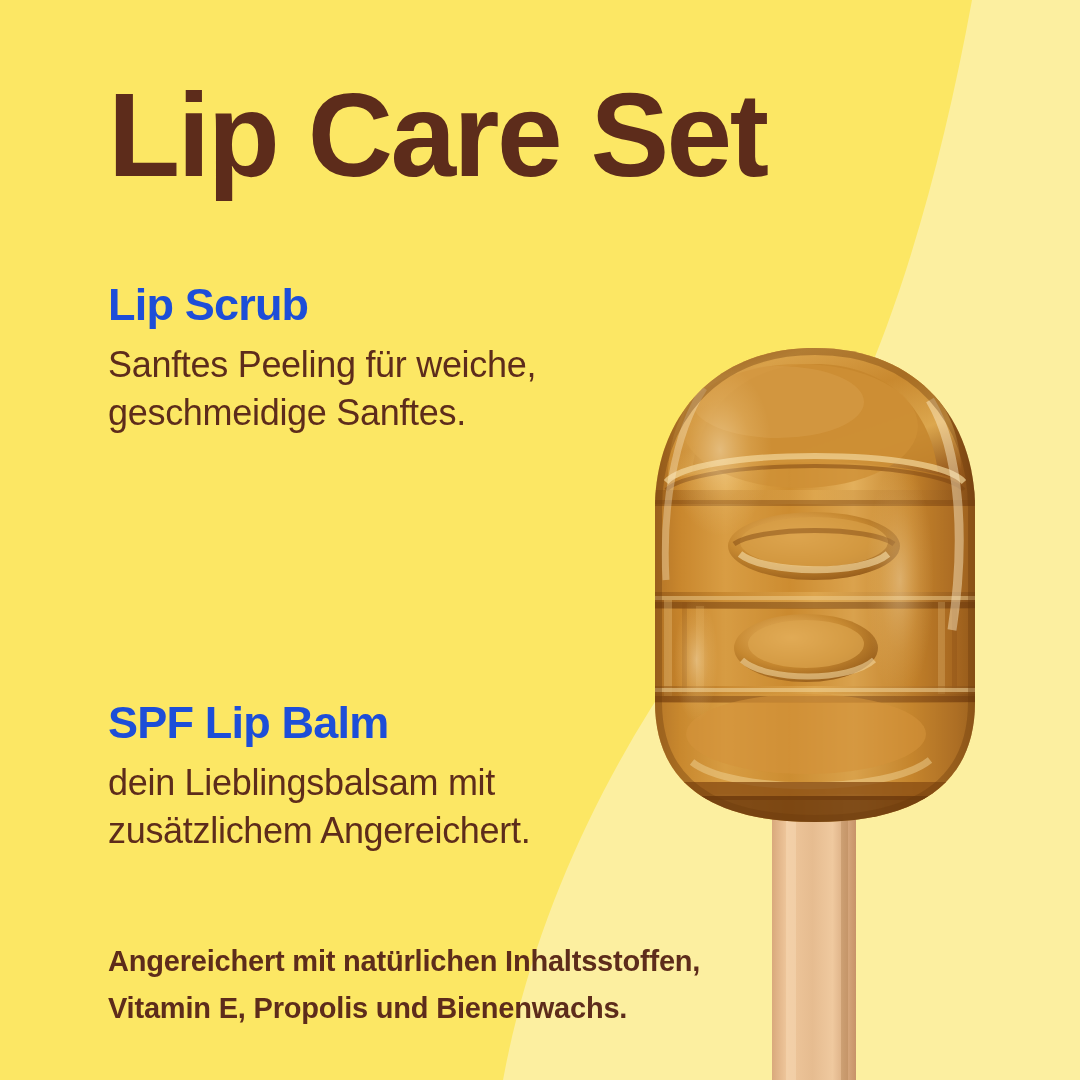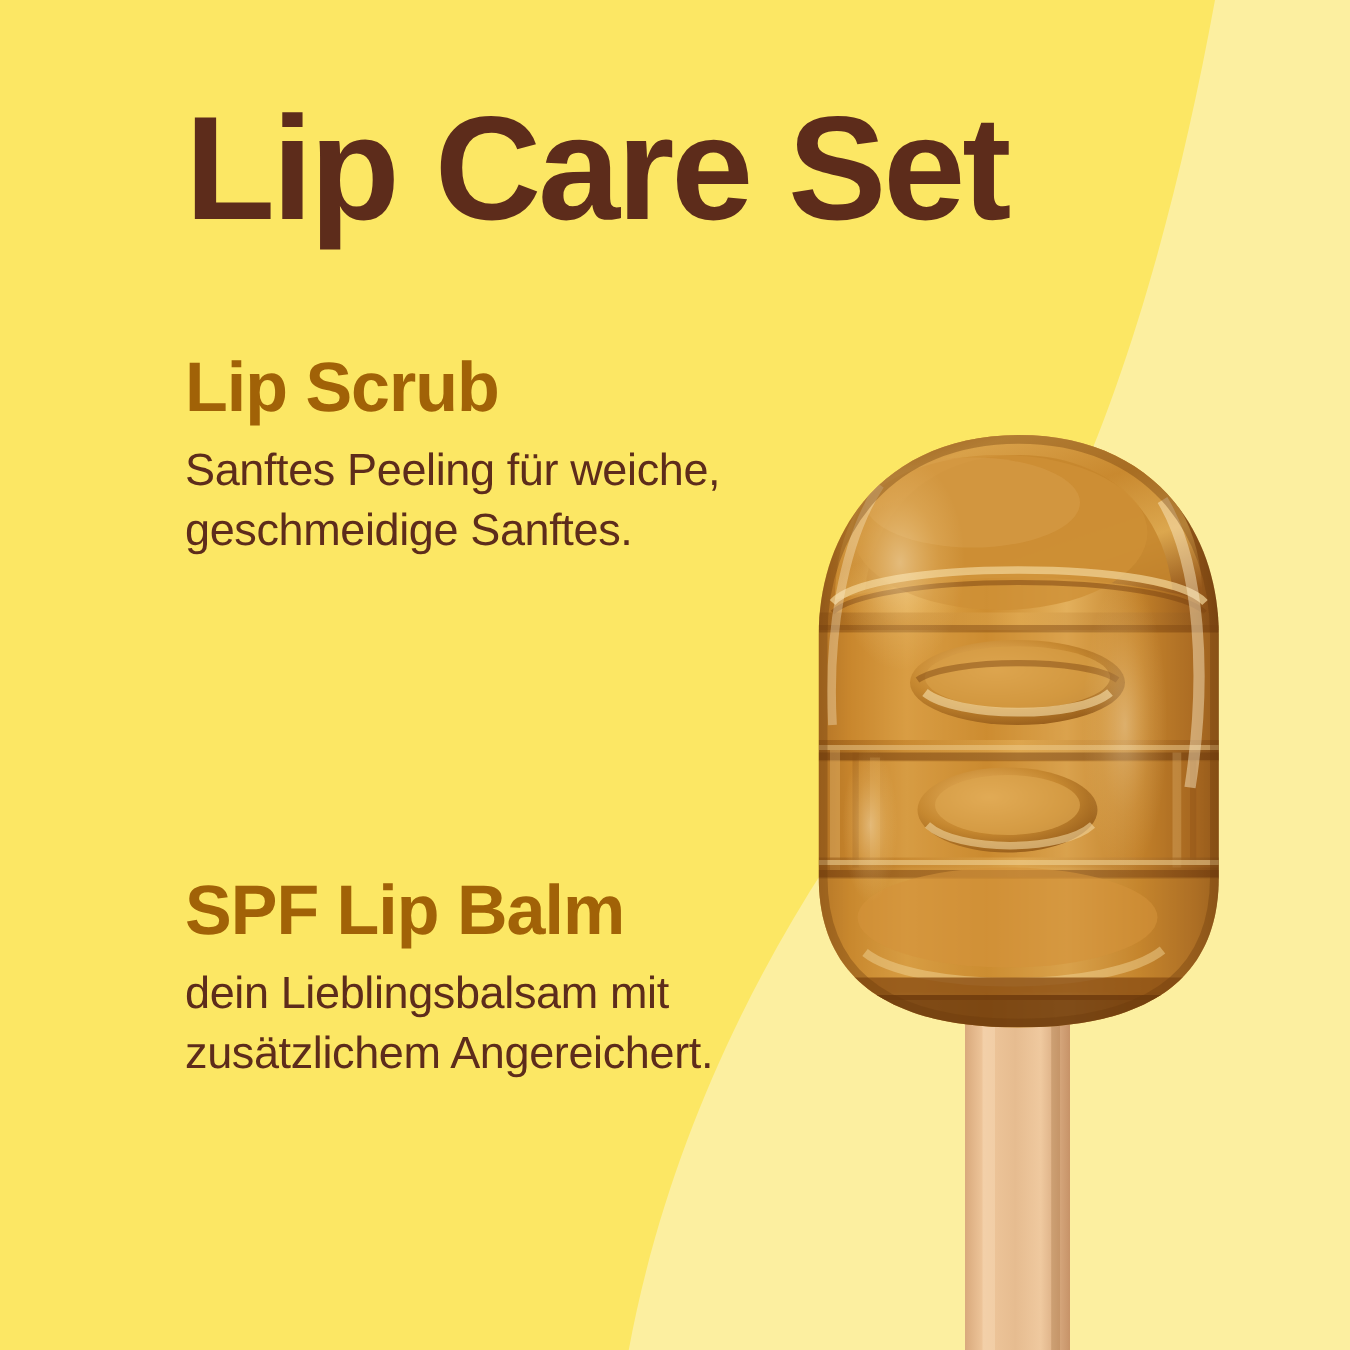--- a/index.html
+++ b/index.html
@@ -30,21 +30,20 @@
     height: 1080px;
   }
 
   
   .content {
     position: absolute;
     left: 108px;
     top: 0;
     width: 660px;
     height: 1031px;
-    margin-left: 40px;
   }
 
   .page-title {
     position: absolute;
     left: 0;
     top: 76px;
     margin: 0;
     font-size: 118px;
     line-height: 1.0;
     font-weight: 700;
@@ -57,25 +56,25 @@
     position: absolute;
     left: 0;
     width: 560px;
   }
   .section-1 { top: 282px; }
   .section-2 { top: 492px; }
   .section-3 { top: 700px; }
 
   .section-title {
     margin: 0 0 14px 0;
-    font-size: 56px;
+    font-size: 45px;
     line-height: 1.0;
     font-weight: 700;
     letter-spacing: -0.8px;
-    color: #a16207;
+    color: #1d4ed8;
     white-space: nowrap;
   }
 
   .section-body {
     margin: 0;
     font-size: 36px;
     line-height: 1.33;
     font-weight: 400;
     letter-spacing: -0.3px;
     color: #5d2c1b;
@@ -266,15 +265,19 @@
     </div>
 
     <div class="section section-3">
       <h2 class="section-title">SPF Lip Balm</h2>
       <p class="section-body">
         <span class="ln">dein Lieblingsbalsam mit</span>
         <span class="ln">zusätzlichem Angereichert.</span>
       </p>
     </div>
 
+    <p class="footnote">
+      <span class="ln">Angereichert mit natürlichen Inhaltsstoffen,</span>
+      <span class="ln">Vitamin E, Propolis und Bienenwachs.</span>
+    </p>
 
   </div>
 </div>
 
 </body></html>

